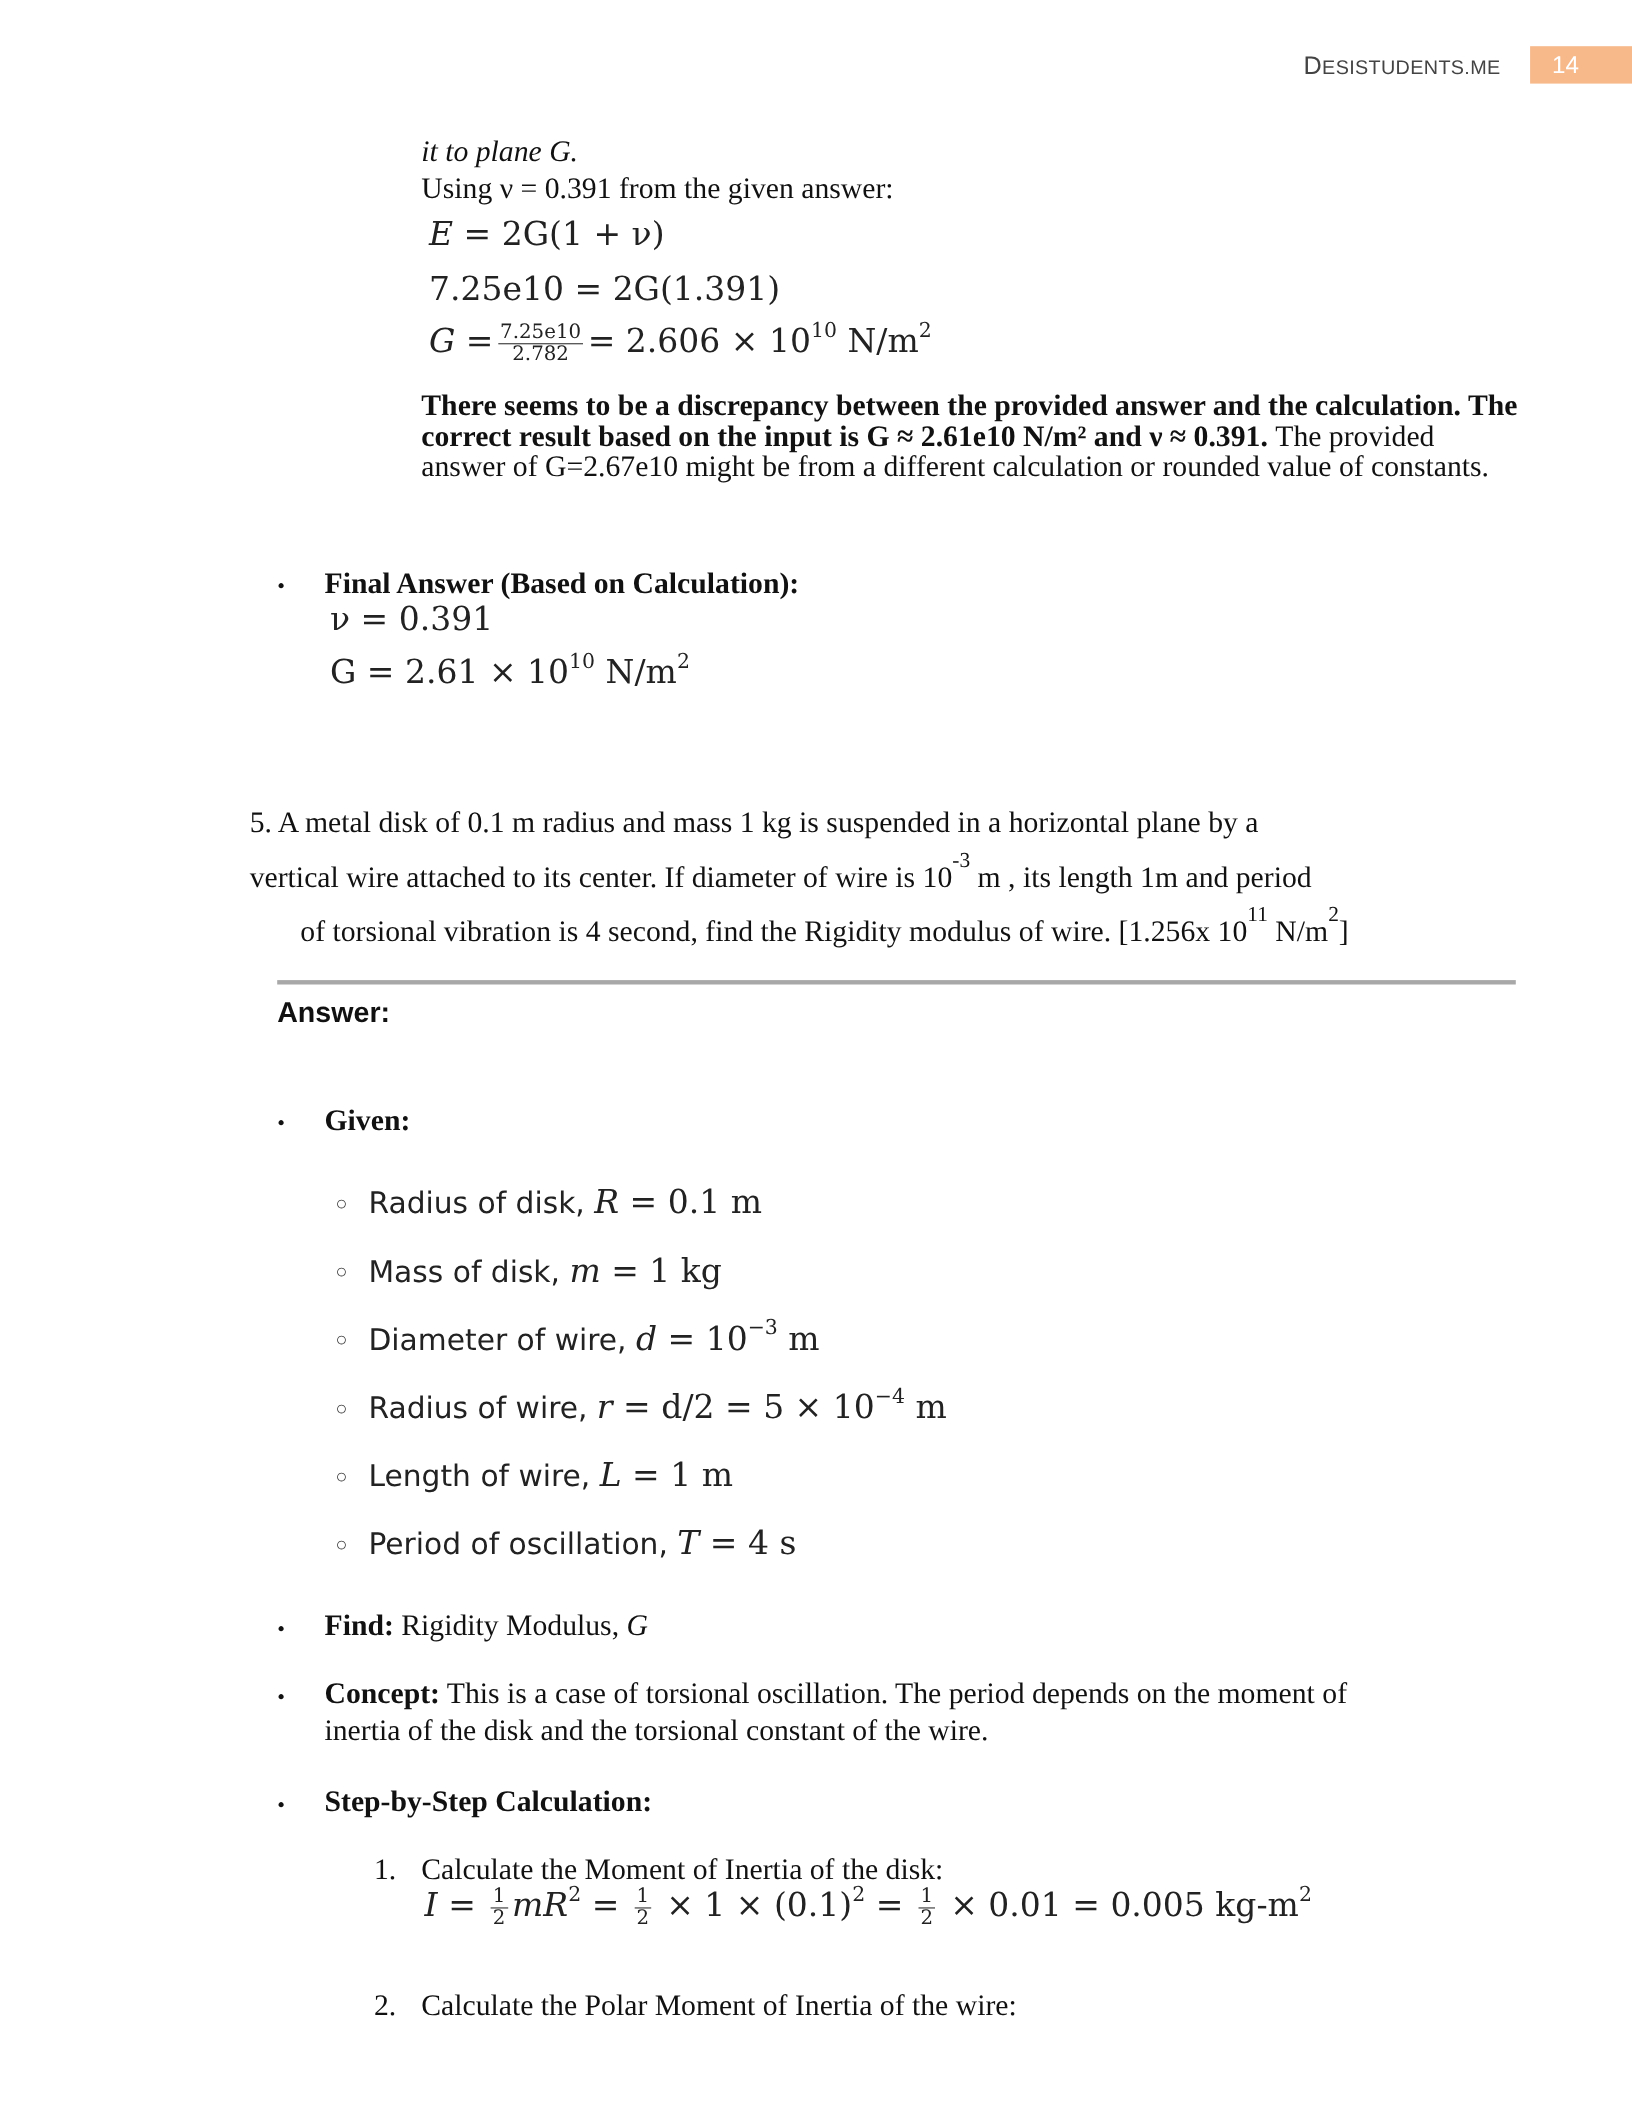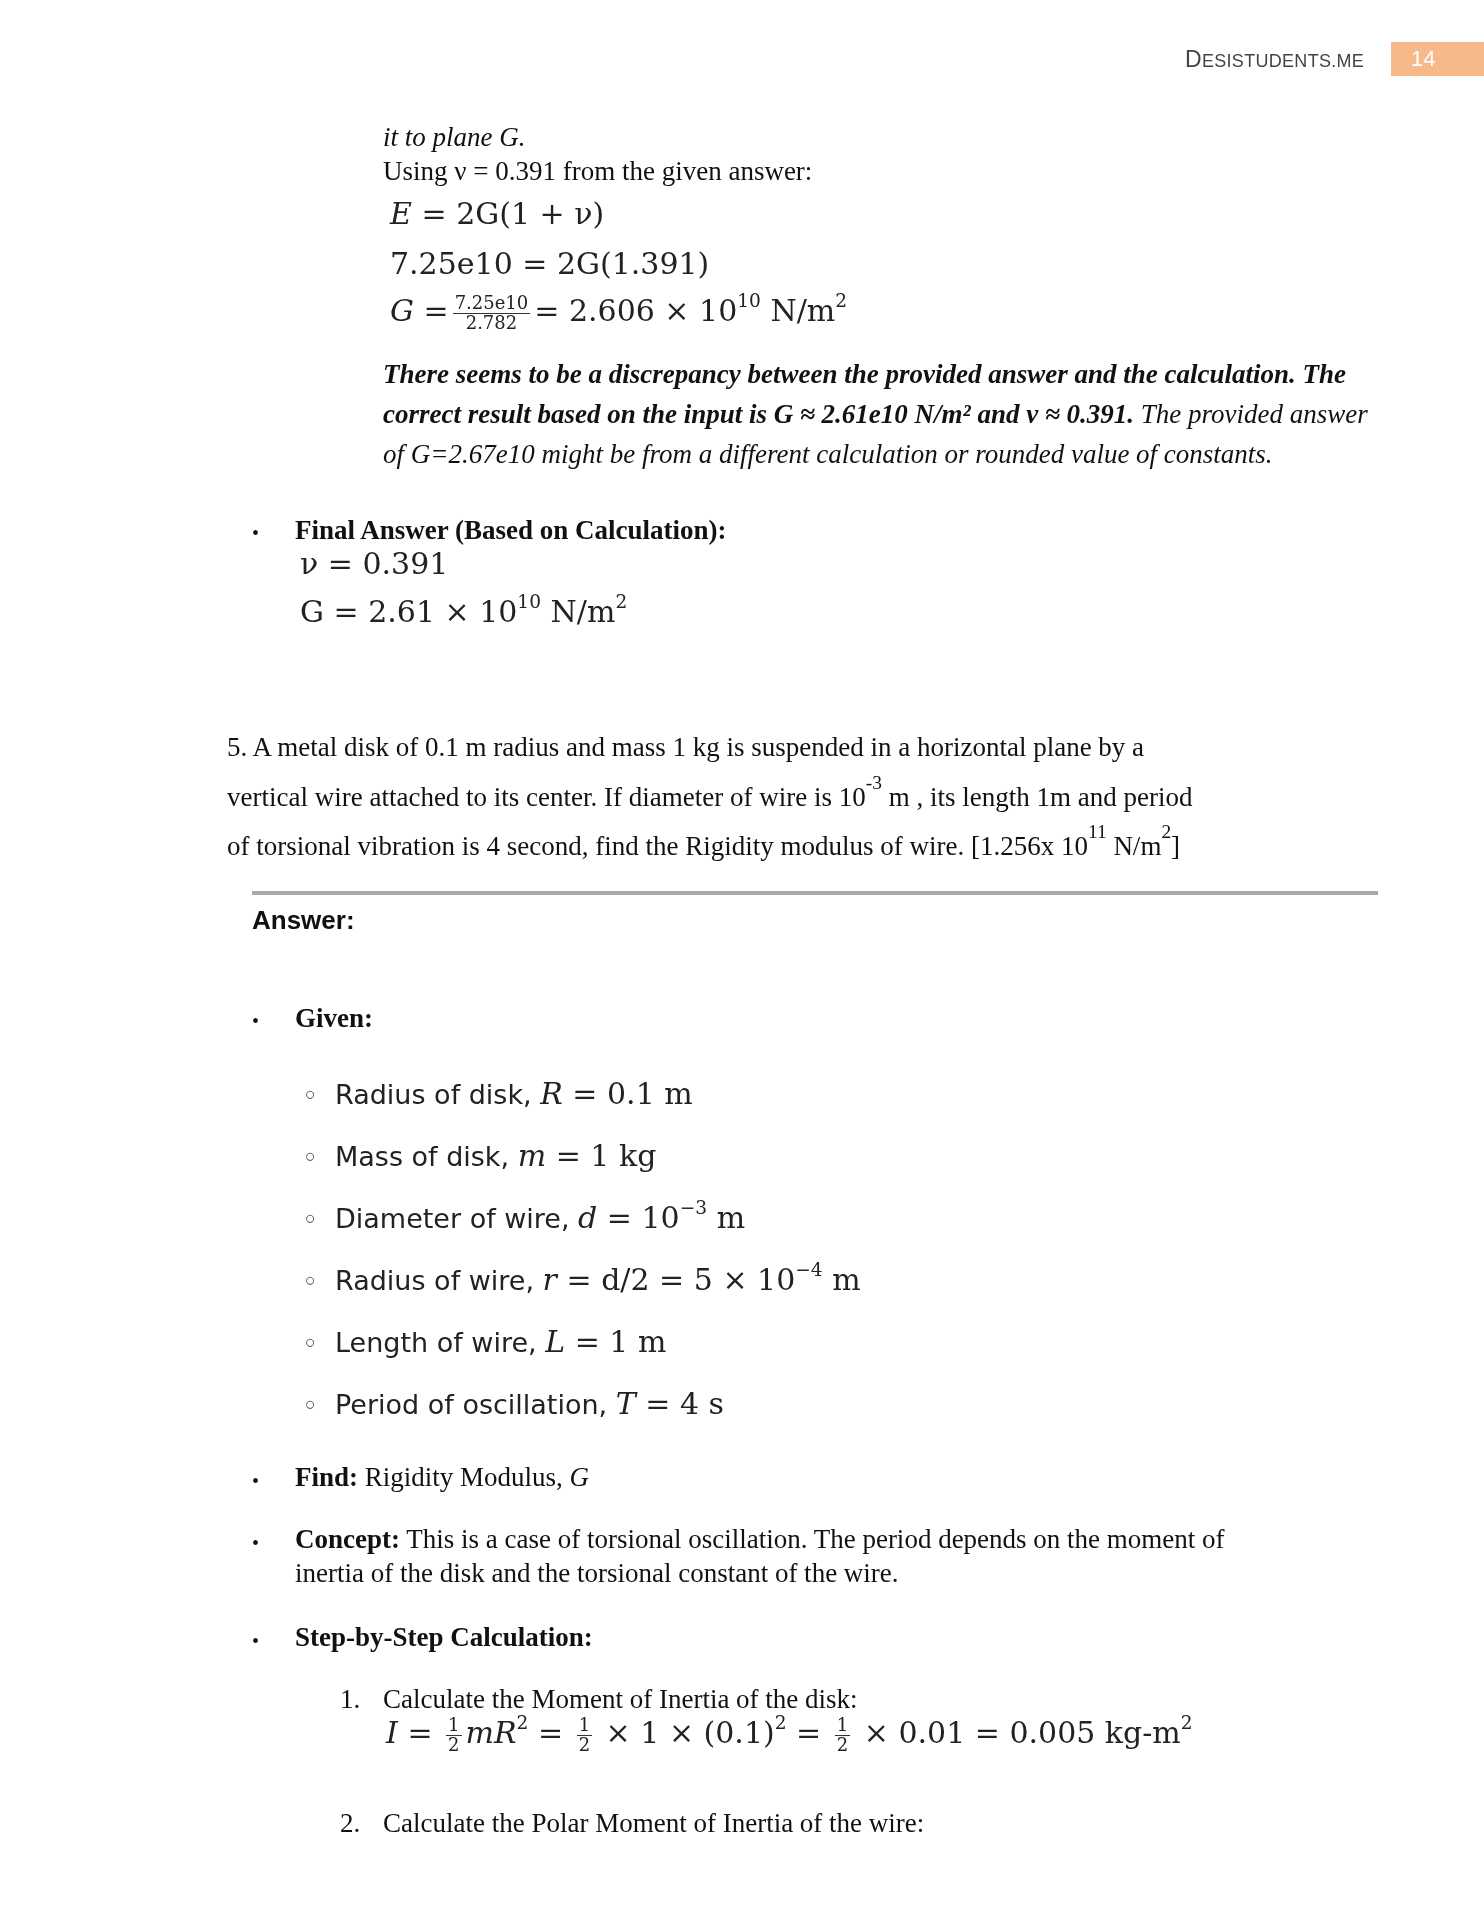--- a/index.html
+++ b/index.html
@@ -19,21 +19,21 @@
   .txt { font-size: 27px; }
   .ital { font-style: italic; }
   .math { font-family: "DejaVu Serif", serif; font-size: 30px; color: #222; }
   .mi { font-style: italic; }
   sup { font-size: 62%; vertical-align: 0.75em; line-height: 0; }
   .frac { display: inline-block; vertical-align: middle; text-align: center; font-size: 60%; line-height: 1.05; margin: 0 4px; }
   .frac .num { display: block; border-bottom: 1.5px solid #333; padding: 0 2px; }
   .frac .den { display: block; padding: 0 2px; }
 
   .bold { font-weight: bold; }
-  .para { left: 383px; width: 1000px; font-size: 27px; line-height: 40px; white-space: normal; font-style: italic; }
+  .para { left: 383px; width: 1000px; font-size: 27px; line-height: 28px; white-space: normal; }
 
   .bullet { font-size: 20px; }
   .q5 { left: 227px; font-size: 27px; font-weight: normal; }
   .q5 sup { font-size: 72%; vertical-align: 0.9em; }
 
   .rule { left: 252px; top: 891px; width: 1126px; height: 4px; background: #a8a8a8; }
   .answer-lbl { left: 252px; top: 905px; font-family: "Liberation Sans", sans-serif; font-weight: bold; font-size: 26px; }
 
   .sub-bullet { font-size: 18px; color: #444; }
   .given-item { font-family: "DejaVu Sans", sans-serif; font-size: 27px; color: #222; }
@@ -54,21 +54,21 @@
 
 <div class="abs para" style="top:354px;"><span class="bold">There seems to be a discrepancy between the provided answer and the calculation. The correct result based on the input is G ≈ 2.61e10 N/m² and ν ≈ 0.391.</span><span> The provided answer of G=2.67e10 might be from a different calculation or rounded value of constants.</span></div>
 
 <div class="abs bullet" style="left:252px; top:522px;">•</div>
 <div class="abs txt bold" style="left:295px; top:515px;">Final Answer (Based on Calculation):</div>
 <div class="abs math" style="left:300px; top:546px;">ν = 0.391</div>
 <div class="abs math" style="left:300px; top:594px;text-align:right;"><span>G = 2.61 × 10</span><sup>10</sup><span> N/m</span><sup>2</sup></div>
 
 <div class="abs q5" style="top:732px;">5. A metal disk of 0.1 m radius and mass 1 kg is suspended in a horizontal plane by a</div>
 <div class="abs q5" style="top:782px;"><span>vertical wire attached to its center. If diameter of wire is 10</span><sup>-3</sup><span>  m , its length 1m and period</span></div>
-<div class="abs q5" style="top:831px;"><span>of torsional vibration is 4 second, find the Rigidity modulus of wire. [1.256x 10</span><sup>11</sup><span>  N/m</span><sup>2</sup><span>]</span></div>
+<div class="abs q5" style="top:831px;margin-left:46px;"><span>of torsional vibration is 4 second, find the Rigidity modulus of wire. [1.256x 10</span><sup>11</sup><span>  N/m</span><sup>2</sup><span>]</span></div>
 
 <div class="abs rule"></div>
 <div class="abs answer-lbl">Answer:</div>
 
 <div class="abs bullet" style="left:252px; top:1010px;">•</div>
 <div class="abs txt bold" style="left:295px; top:1003px;">Given:</div>
 
 <div id="given-list">
     <div class="abs sub-bullet" style="left: 305px; top: 1084px;">○</div>
     <div class="abs given-item" style="left: 335px; top: 1076px;"><span>Radius of disk, </span><span class="m"><span class="mi">R</span><span> = 0.1 m</span></span></div>

